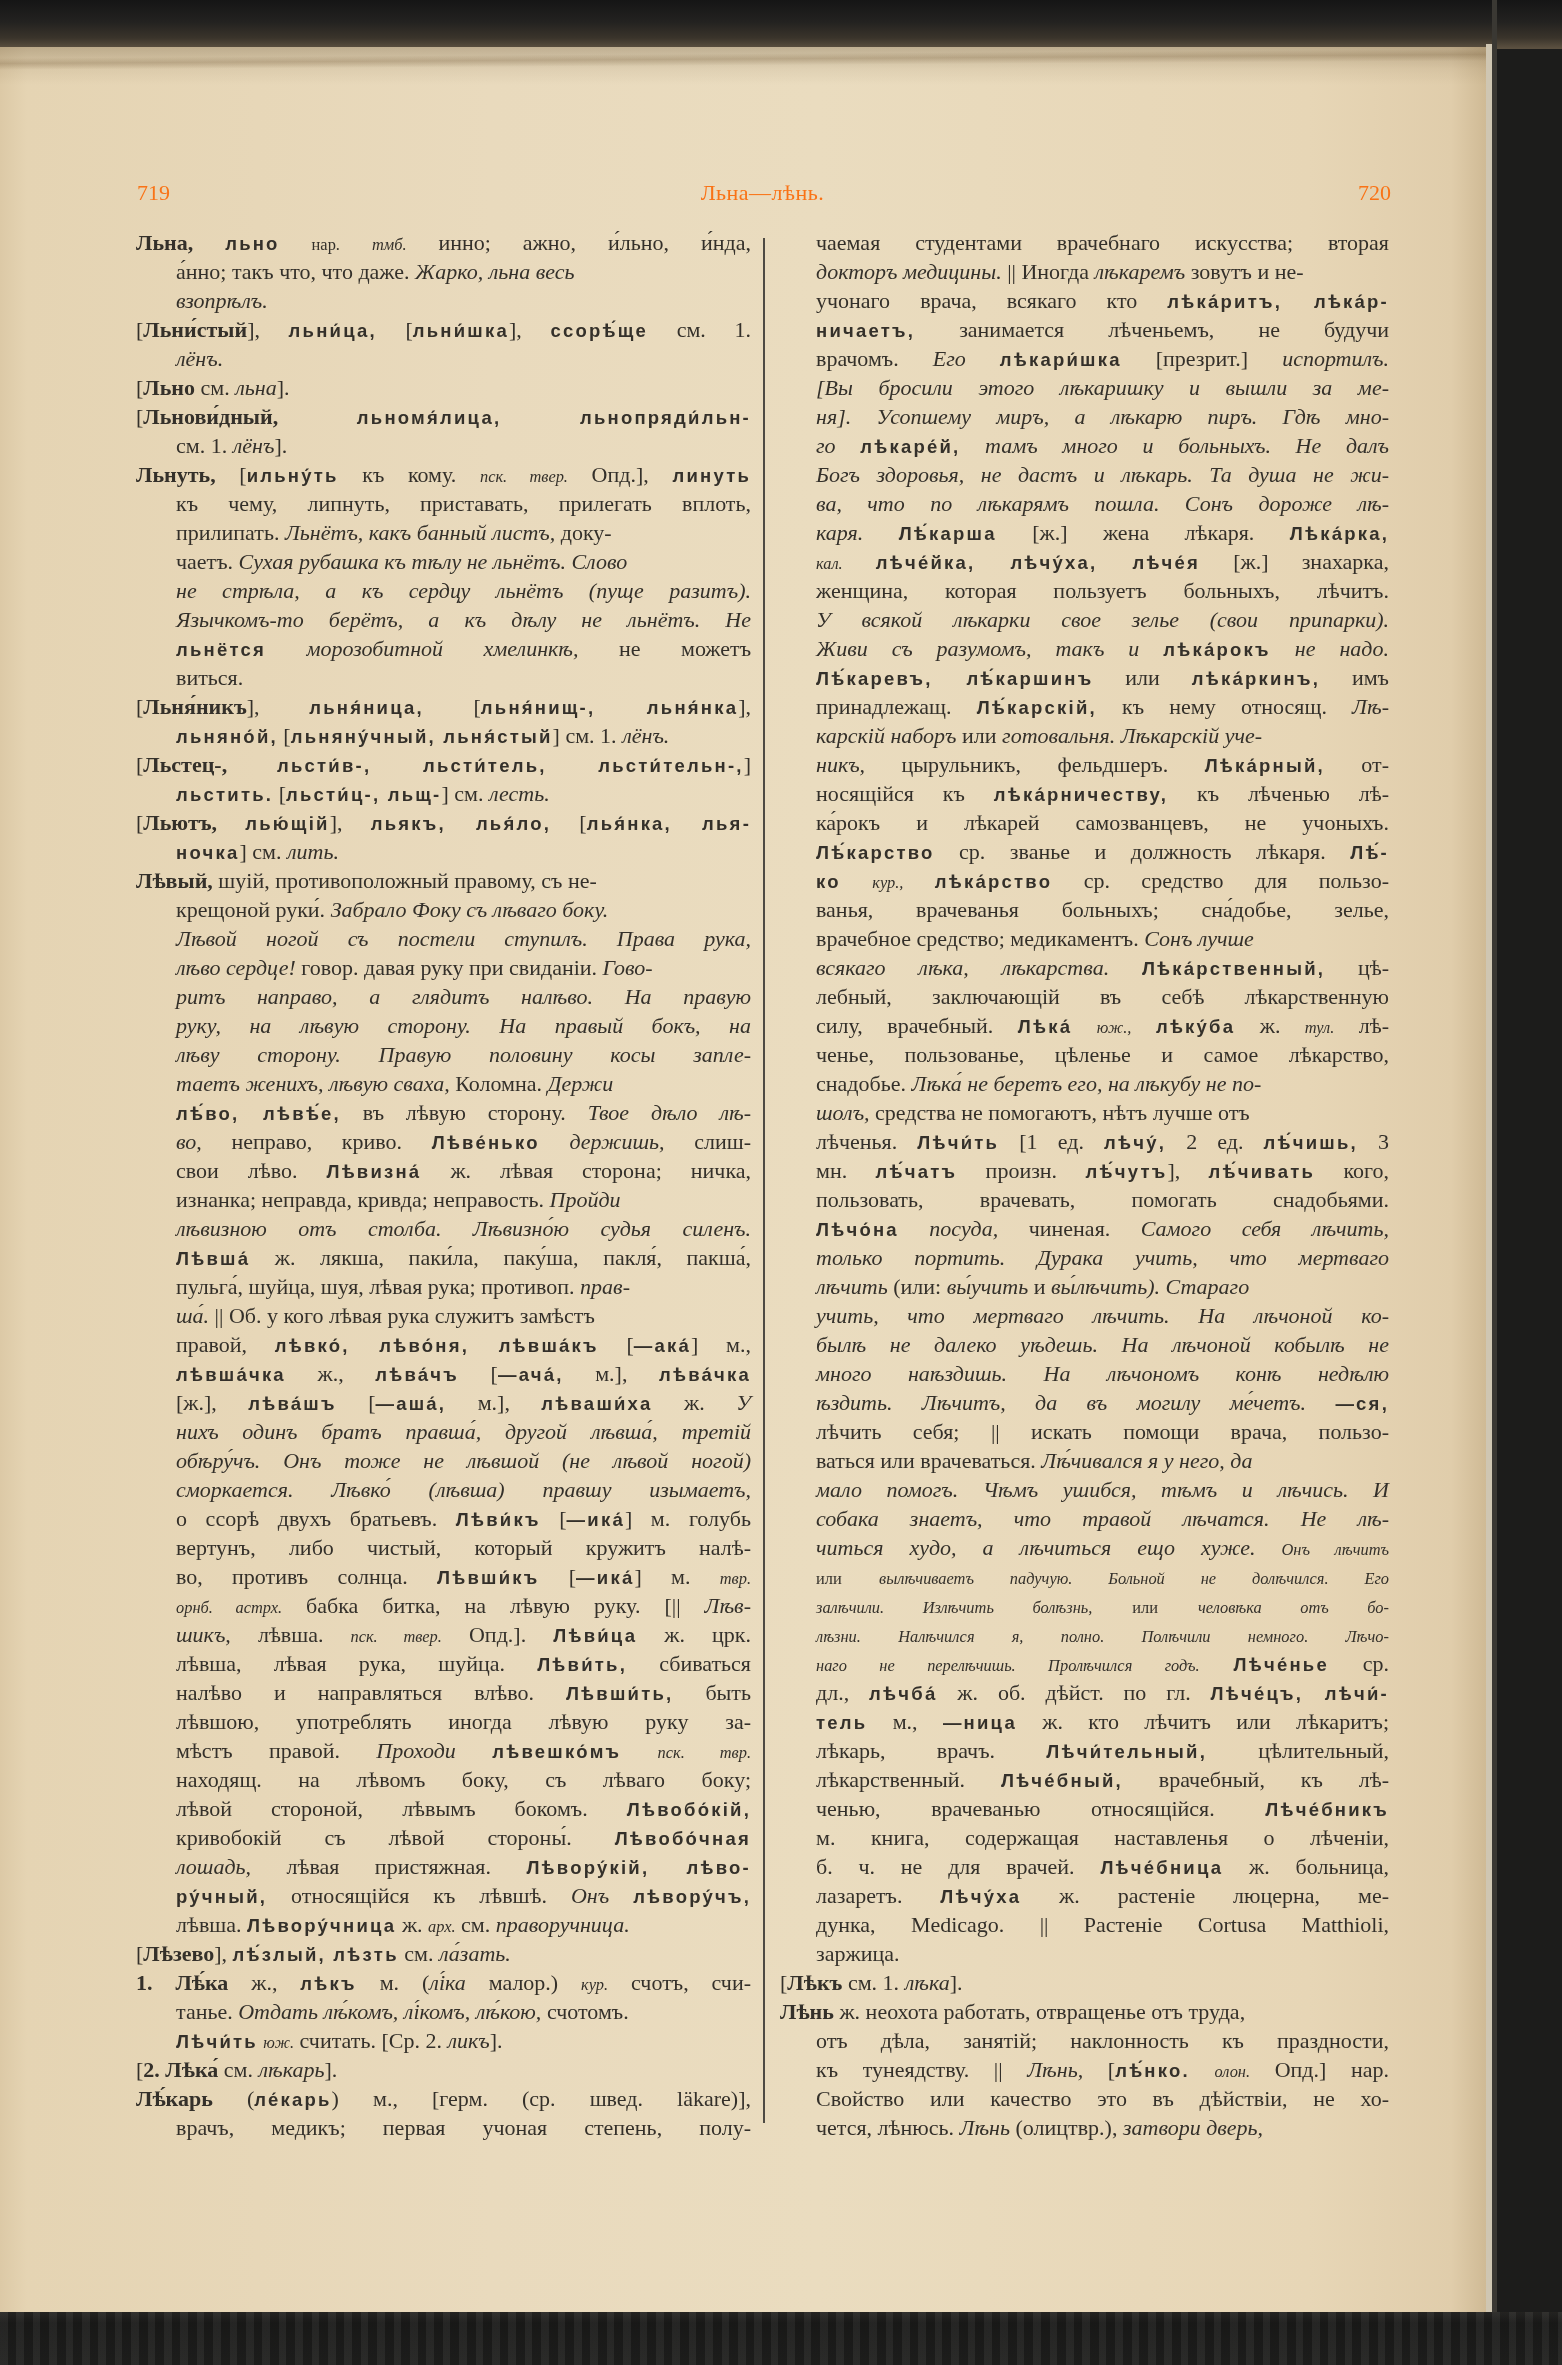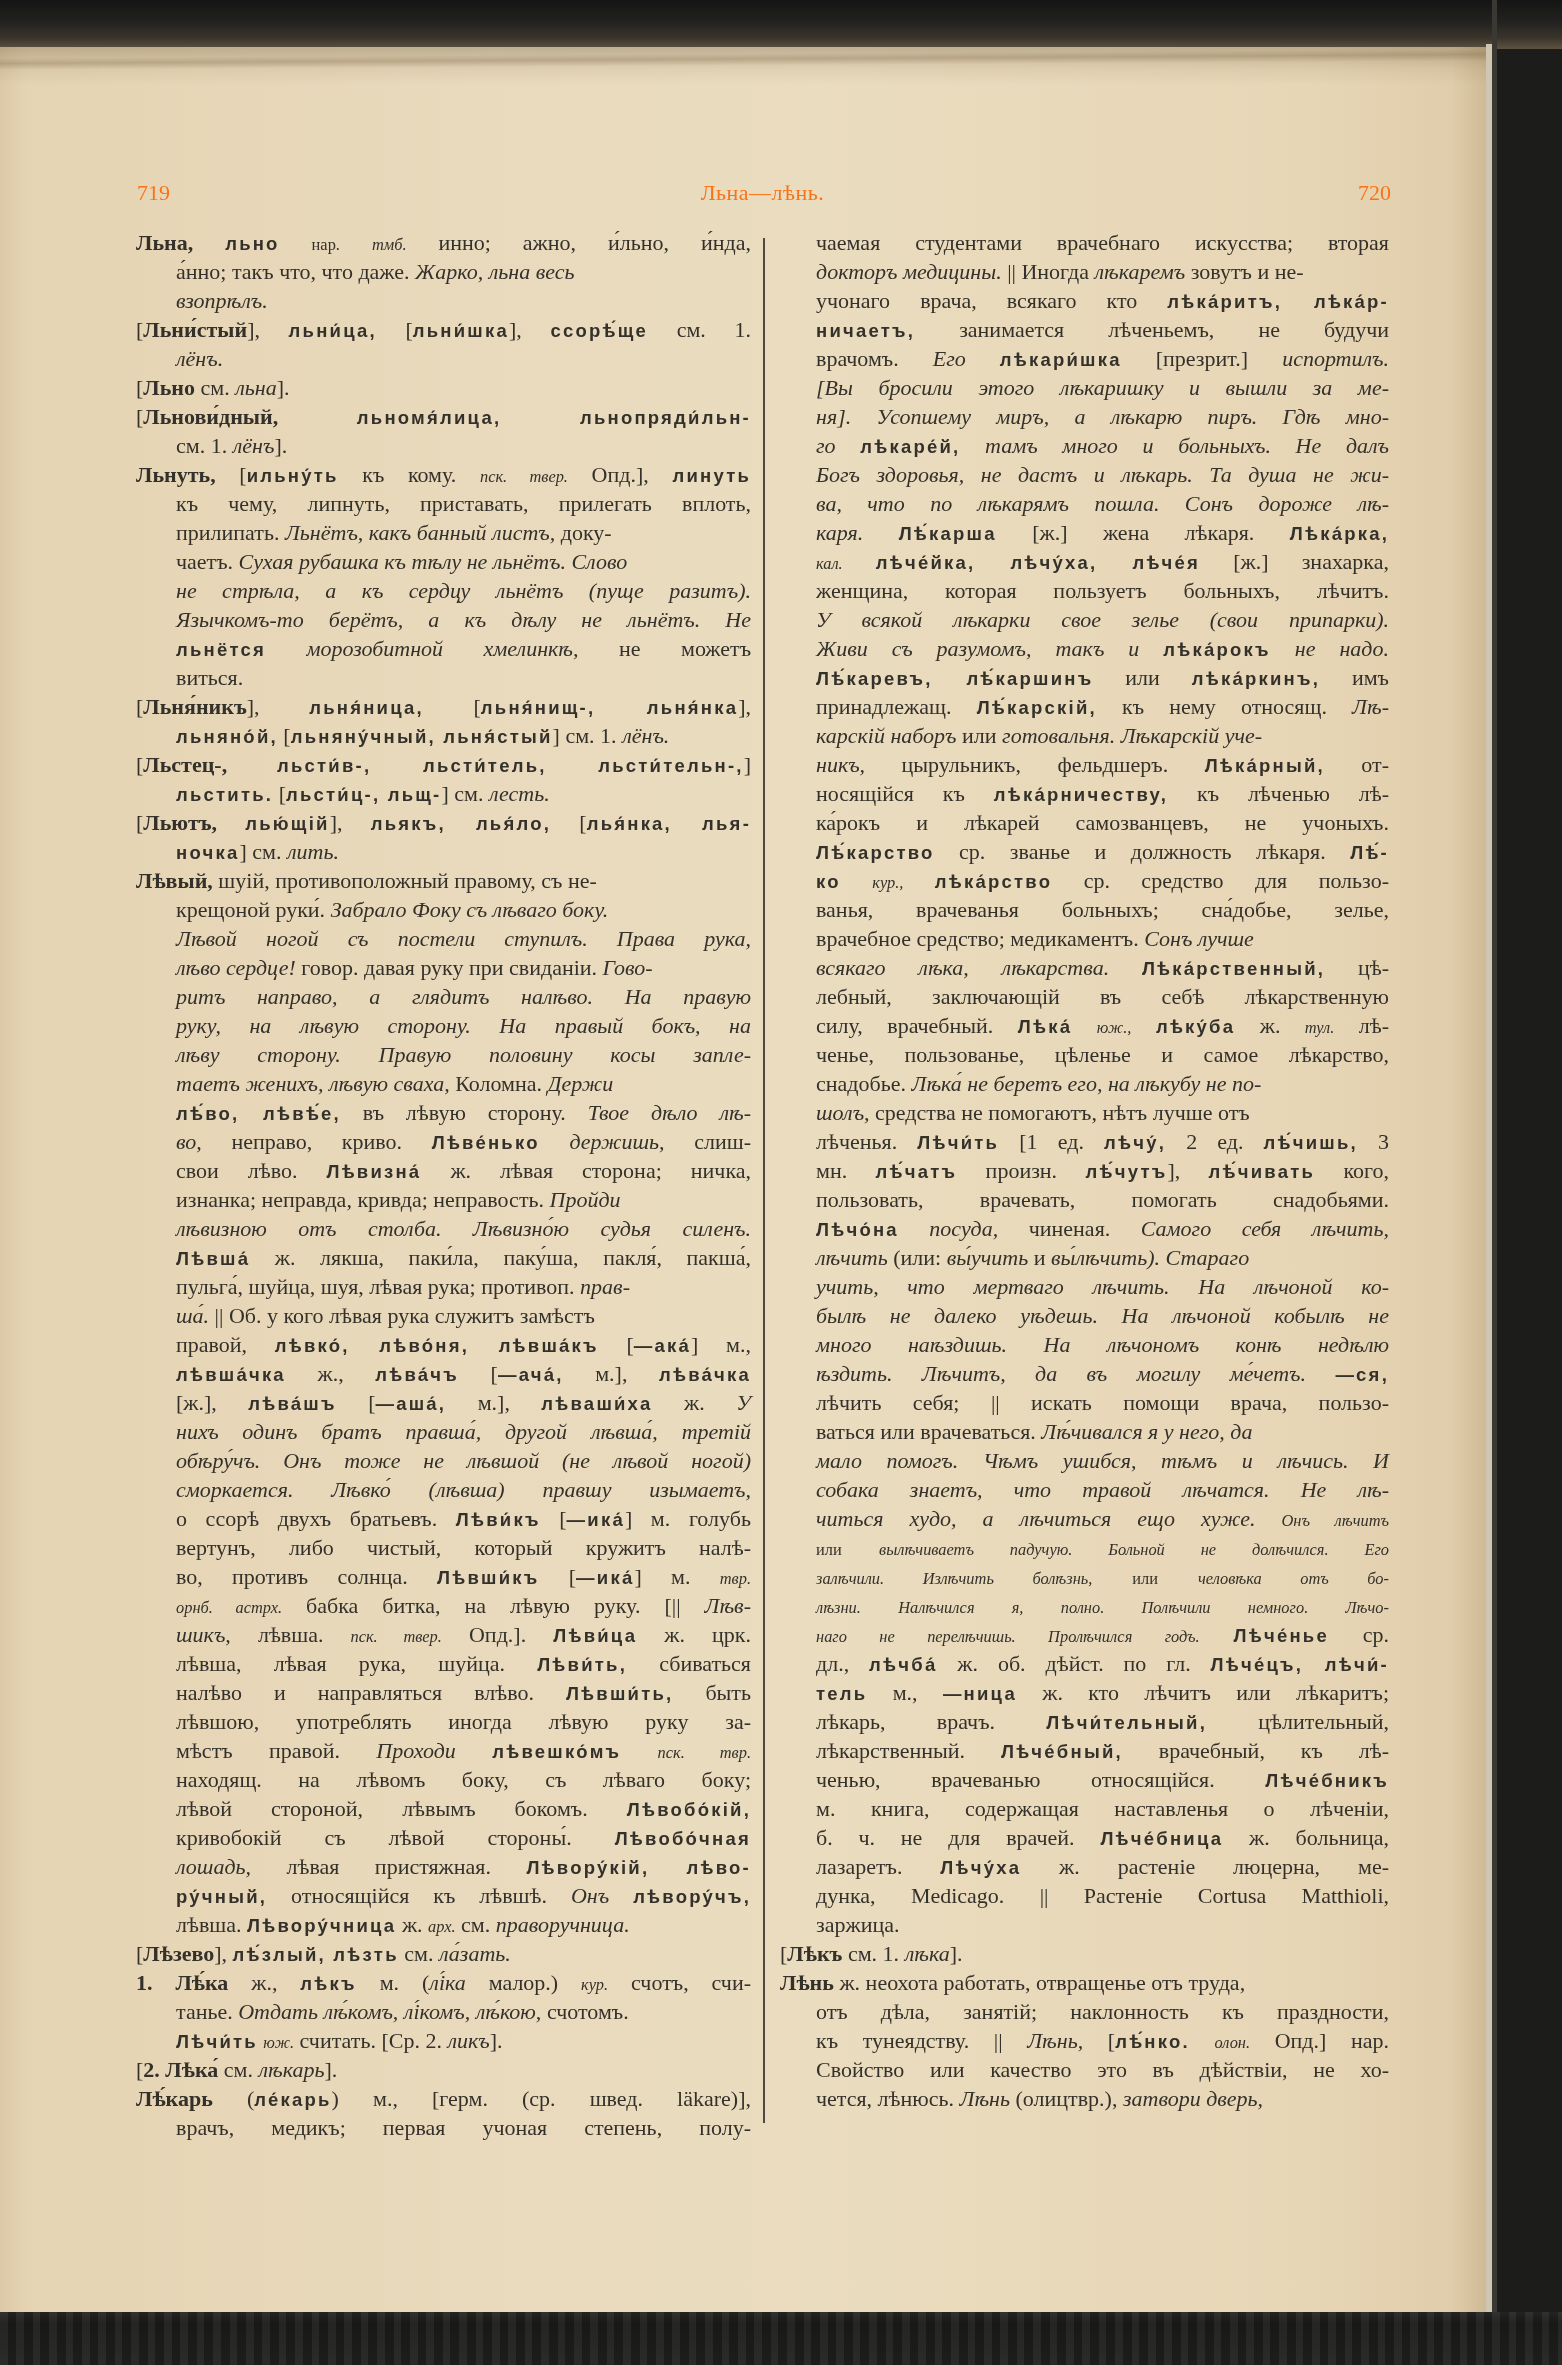--- a/index.html
+++ b/index.html
@@ -178,20 +178,21 @@
     <div class="line t-c"><span class="txt"><span class="i">всякаго лѣка, лѣкарства.</span><span class="r"> </span><span class="b">Лѣка́рственный,</span><span class="r"> цѣ-</span></span></div>
     <div class="line t-c"><span class="txt"><span class="r">лебный, заключающій въ себѣ лѣкарственную</span></span></div>
     <div class="line t-c"><span class="txt"><span class="r">силу, врачебный. </span><span class="b">Лѣка́</span><span class="r"> </span><span class="si">юж.,</span><span class="r"> </span><span class="b">лѣку́ба</span><span class="r"> ж. </span><span class="si">тул.</span><span class="r"> лѣ-</span></span></div>
     <div class="line t-c"><span class="txt"><span class="r">ченье, пользованье, цѣленье и самое лѣкарство,</span></span></div>
     <div class="line t-c" style="white-space: nowrap; text-align-last: left;"><span class="txt" style="display: inline-block;"><span class="r">снадобье. </span><span class="i">Лѣка́ не беретъ его, на лѣкубу не по-</span></span></div>
     <div class="line t-c" style="white-space: nowrap; text-align-last: left;"><span class="txt" style="display: inline-block;"><span class="i">шолъ,</span><span class="r"> средства не помогаютъ, нѣтъ лучше отъ</span></span></div>
     <div class="line t-c"><span class="txt"><span class="r">лѣченья. </span><span class="b">Лѣчи́ть</span><span class="r"> [1 ед. </span><span class="b">лѣчу́,</span><span class="r"> 2 ед. </span><span class="b">лѣ́чишь,</span><span class="r"> 3</span></span></div>
     <div class="line t-c"><span class="txt"><span class="r">мн. </span><span class="b">лѣ́чатъ</span><span class="r"> произн. </span><span class="b">лѣ́чутъ</span><span class="r">], </span><span class="b">лѣ́чивать</span><span class="r"> кого,</span></span></div>
     <div class="line t-c"><span class="txt"><span class="r">пользовать, врачевать, помогать снадобьями.</span></span></div>
     <div class="line t-c"><span class="txt"><span class="b">Лѣчо́на</span><span class="r"> </span><span class="i">посуда,</span><span class="r"> чиненая. </span><span class="i">Самого себя лѣчить,</span></span></div>
+    <div class="line t-c"><span class="txt"><span class="i">только портить. Дурака учить, что мертваго</span></span></div>
     <div class="line t-c" style="white-space: nowrap; text-align-last: left;"><span class="txt" style="display: inline-block;"><span class="i">лѣчить</span><span class="r"> (или: </span><span class="i">вы́учить</span><span class="r"> и </span><span class="i">вы́лѣчить).</span><span class="r"> </span><span class="i">Стараго</span></span></div>
     <div class="line t-c"><span class="txt"><span class="i">учить, что мертваго лѣчить. На лѣчоной ко-</span></span></div>
     <div class="line t-c"><span class="txt"><span class="i">былѣ не далеко уѣдешь. На лѣчоной кобылѣ не</span></span></div>
     <div class="line t-c"><span class="txt"><span class="i">много наѣздишь. На лѣчономъ конѣ недѣлю</span></span></div>
     <div class="line t-c"><span class="txt"><span class="i">ѣздить. Лѣчитъ, да въ могилу ме́четъ.</span><span class="r"> </span><span class="b">—ся,</span></span></div>
     <div class="line t-c"><span class="txt"><span class="r">лѣчить себя; || искать помощи врача, пользо-</span></span></div>
     <div class="line t-c" style="white-space: nowrap; text-align-last: left; text-decoration: underline;"><span class="txt" style="display: inline-block;"><span class="r">ваться или врачеваться. </span><span class="i">Лѣ́чивался я у него, да</span></span></div>
     <div class="line t-c"><span class="txt"><span class="i">мало помогъ. Чѣмъ ушибся, тѣмъ и лѣчись. И</span></span></div>
     <div class="line t-c"><span class="txt"><span class="i">собака знаетъ, что травой лѣчатся. Не лѣ-</span></span></div>
     <div class="line t-c"><span class="txt"><span class="i">читься худо, а лѣчиться ещо хуже.</span><span class="r"> </span><span class="si">Онъ лѣчитъ</span></span></div>

